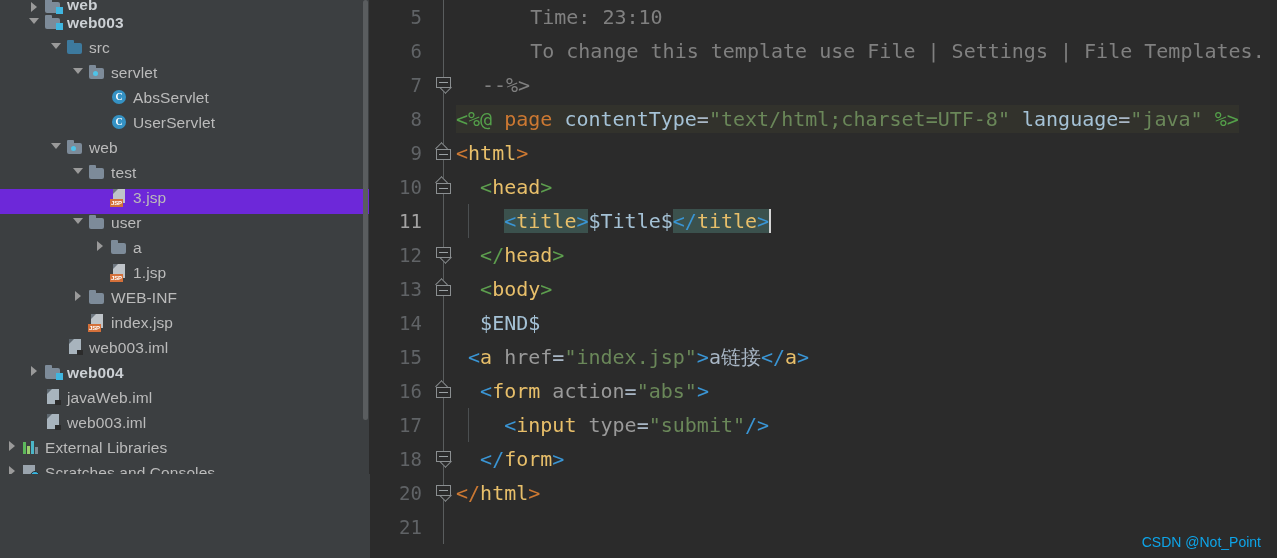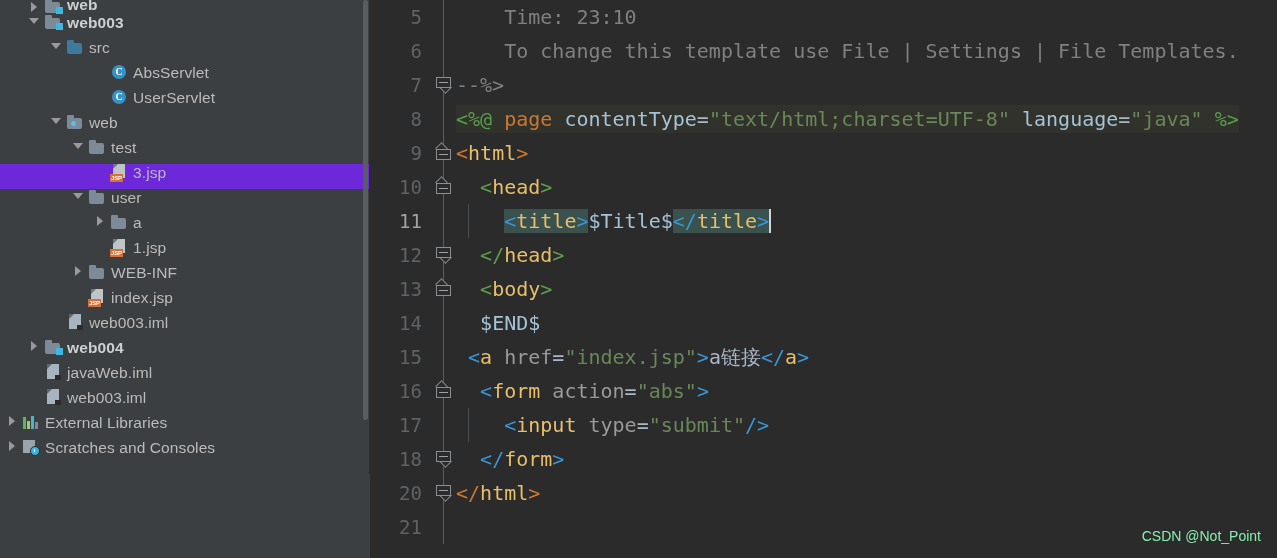--- a/index.html
+++ b/index.html
@@ -205,21 +205,21 @@
   .code {
     flex: 1 1 auto;
     font-size: 20px;
     white-space: pre;
     color: #a9b7c6;
     font-family: "DejaVu Sans Mono", monospace;
     position: relative;
     line-height: 34px;
     letter-spacing: 0px;
   }
-  .code .g { color: #808080; }          
+  .code .g { color: #808080; margin-left: 26px; }          
   .code .tag { color: #e8bf6a; margin-top: 28px; }        
   .code .br-green { color: #5d9e4e; }   
   .code .br-blue  { color: #3a95d4; }   
   .code .br-orange{ color: #cc7832; }
   .code .attr { color: #a5c2d6; }
   .code .attr-dim { color: #9a9a9a; }
   .code .val { color: #6a8759; }
   .code .kw { color: #cc7832; }
   .code .jspbr { color: #54a04a; }
   .code .plain { color: #a9b7c6; }
@@ -230,22 +230,22 @@
     margin-top: 28px;
   }
   .indent-guide {
     position: absolute; top: 0; width: 1px; height: 34px; background: #4b4f51;
   }
   .caret {
     display: inline-block; width: 2px; height: 24px;
     background: #d4d4d4; vertical-align: -5px;
   }
   #watermark {
-    position: absolute; right: 16px; bottom: 14px;
-    color: #86efac; font-size: 14px;
+    position: absolute; right: 16px; bottom: 8px;
+    color: #0ea5e9; font-size: 14px;
     font-family: "Liberation Sans", sans-serif;
   }
 </style>
 </head>
 <body>
 
 <div id="app">
 
   <div id="sidebar">
     <div class="tree" id="tree-root">
@@ -265,20 +265,28 @@
           </span>
           <span class="label">web003</span>
         </div>
         <div class="row">
           <span style="display: inline-block; flex: 0 0 50px;"></span>
           <span class="arrow down"></span>
           <span class="icon ic-folder ic-folder-blue"></span>
           <span class="label">src</span>
         </div>
         <div class="row">
+          <span style="display: inline-block; flex: 0 0 72px;"></span>
+          <span class="arrow down"></span>
+          <span class="icon ic-folder ic-webfolder">
+            <span class="dot"></span>
+          </span>
+          <span class="label">servlet</span>
+        </div>
+        <div class="row">
           <span style="display: inline-block; flex: 0 0 94px;"></span>
           <span class="arrow none"></span>
           <span class="icon ic-class">
             <span class="circ">C</span>
           </span>
           <span class="label">AbsServlet</span>
         </div>
         <div class="row">
           <span style="display: inline-block; flex: 0 0 94px;"></span>
           <span class="arrow none"></span>

